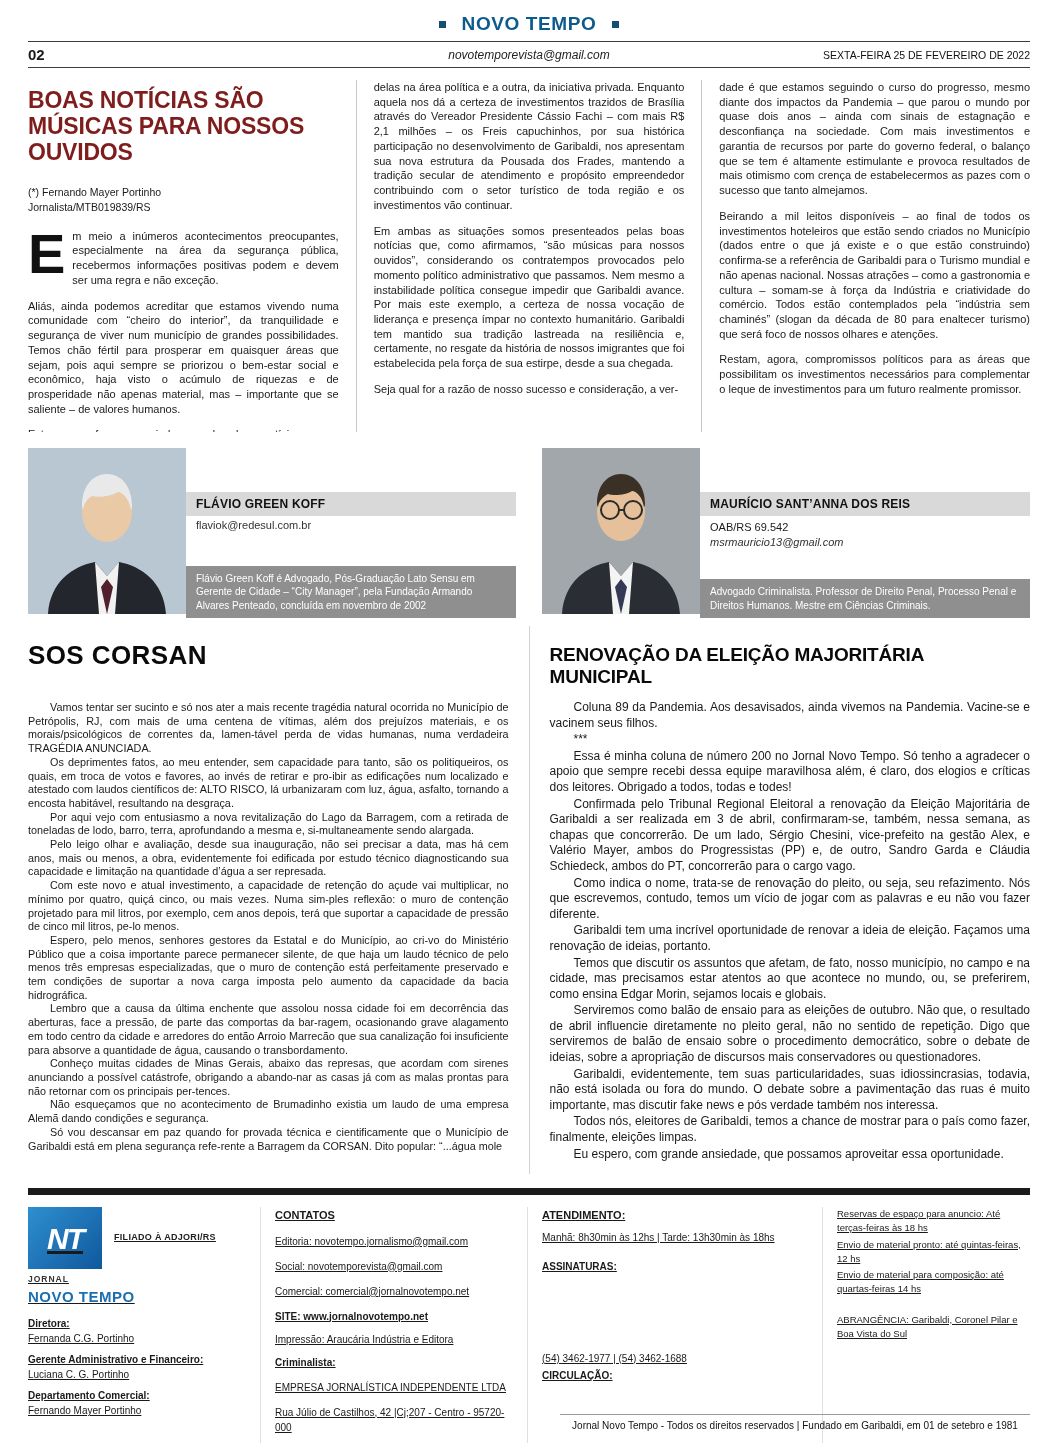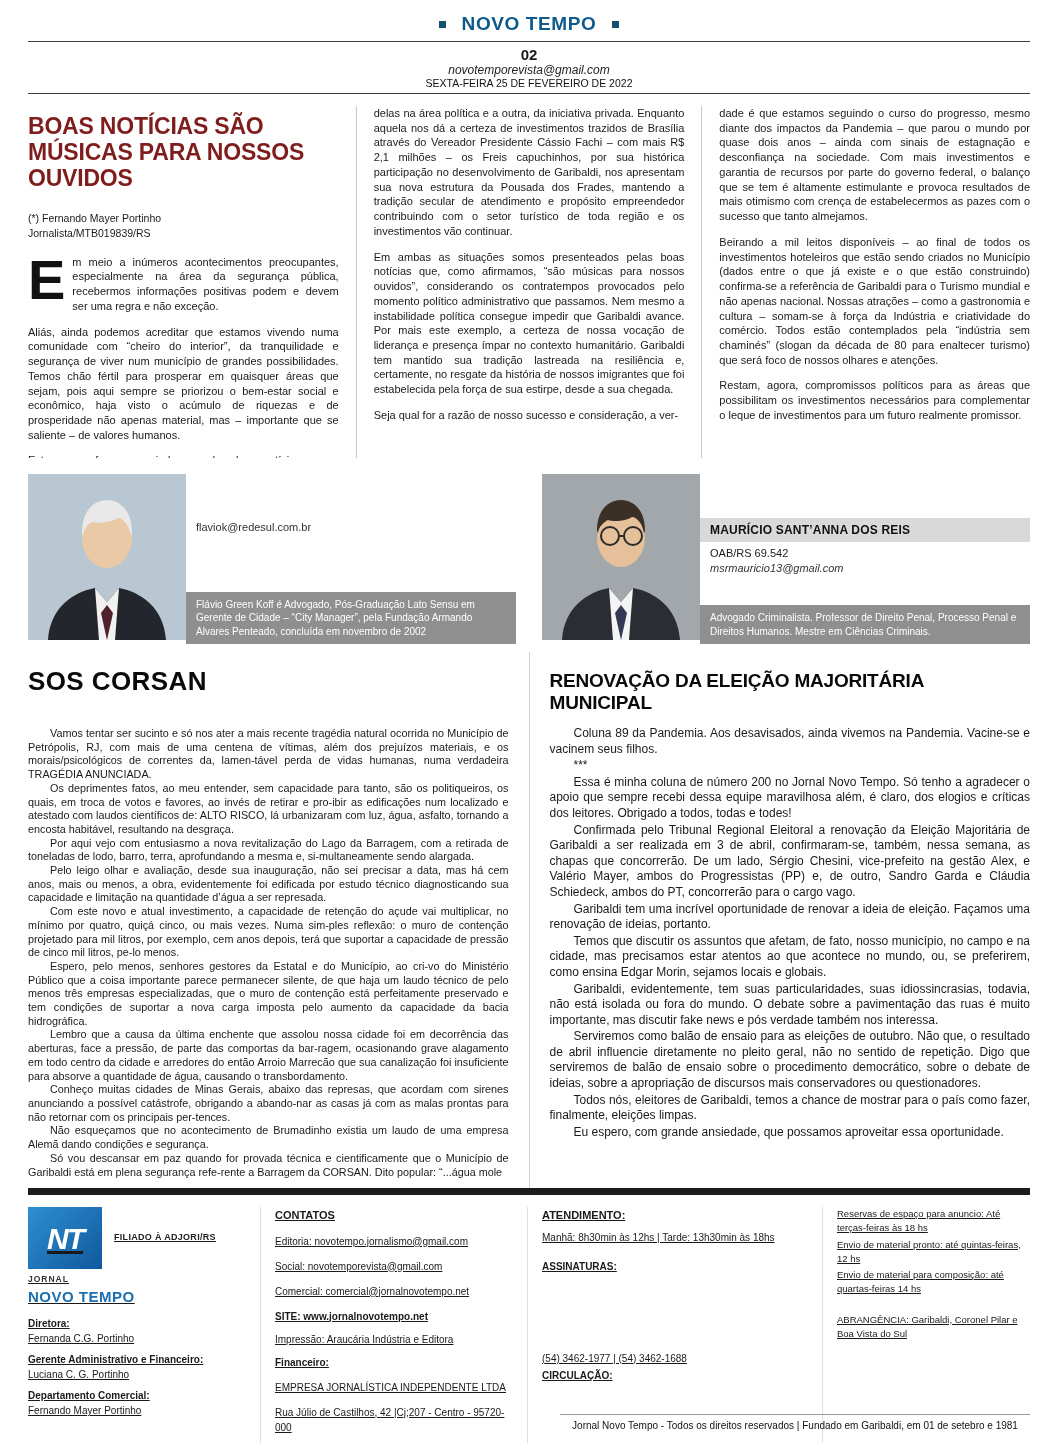--- a/index.html
+++ b/index.html
@@ -5,21 +5,21 @@
   html,body{margin:0;padding:0;}
   body{width:1058px;height:1443px;background:#e9e9e7;font-family:"Liberation Sans",sans-serif;color:#1a1a1a;}
   .page{width:1058px;height:1443px;background:#ffffff;position:relative;overflow:hidden;}
 
   
   .masthead-line{display:flex;align-items:center;justify-content:center;gap:16px;padding-top:13px;}
   .brand{color:#0d5a8c;font-size:19px;font-weight:bold;letter-spacing:0.6px;}
   .bullet{width:7px;height:7px;background:#11506e;}
   .rule{border-top:1.5px solid #3c3c3c;margin:6px 28px 0;}
   .rule.thin{border-top-width:1px;margin-top:2px;}
-  .header-band{display:flex;align-items:center;margin:0 28px;padding:4px 0 2px;flex-direction:column;}
+  .header-band{display:flex;align-items:center;margin:0 28px;padding:4px 0 2px;}
   .page-num{font-weight:bold;font-size:15px;flex:1;}
   .hdr-email{font-style:italic;font-size:12px;color:#222;flex:1.4;text-align:center;}
   .hdr-date{font-size:10.5px;flex:1;text-align:right;color:#111;}
 
   
   .top-article{display:flex;margin:12px 28px 0;height:352px;overflow:hidden;}
   .top-article .col{flex:1;font-size:11px;line-height:1.34;text-align:justify;}
   .top-article .col + .col{border-left:1px solid #c8c8c8;margin-left:17px;padding-left:17px;}
   .top-article p{margin:0 0 11px;}
   h1.article-title{font-size:23px;line-height:1.12;font-weight:bold;letter-spacing:-0.2px;margin:8px 0 20px;color:#7f1d1d;text-align:left;}
@@ -127,20 +127,21 @@
         <svg viewBox="0 0 158 166" xmlns="http://www.w3.org/2000/svg" aria-hidden="true">
           <rect width="158" height="166" fill="#b9c7d2"></rect>
           <path d="M20 166c2-32 25-48 47-52l12 14 12-14c22 4 45 20 47 52z" fill="#23262c"></path>
           <path d="M67 114l12 14 12-14-4 52h-16z" fill="#f1f1f1"></path>
           <path d="M79 131l6 8-6 27-6-27z" fill="#50202c"></path>
           <ellipse cx="79" cy="64" rx="25" ry="30" fill="#e9c9a6"></ellipse>
           <path d="M54 58c0-20 11-32 25-32s25 12 25 32c0 2-1 4-1 4-2-12-9-18-13-18-6 4-20 6-26 4-4 2-8 7-9 14 0 0-1-2-1-4z" fill="#e9e9e9"></path>
         </svg>
       </div>
       <div class="bio-right">
+        <div class="name-bar">FLÁVIO GREEN KOFF</div>
         <div class="bio-email">flaviok@redesul.com.br</div>
         <div class="bio-bar">Flávio Green Koff é Advogado, Pós-Graduação Lato Sensu em Gerente de Cidade – “City Manager”, pela Fundação Armando Alvares Penteado, concluída em novembro de 2002</div>
       </div>
     </div>
 
     <div class="bio-block">
       <div class="bio-photo">
         <svg viewBox="0 0 158 166" xmlns="http://www.w3.org/2000/svg" aria-hidden="true">
           <rect width="158" height="166" fill="#a2a7ab"></rect>
           <path d="M20 166c2-32 25-48 47-52l12 14 12-14c22 4 45 20 47 52z" fill="#2a2d33"></path>
@@ -181,24 +182,25 @@
           <p>Só vou descansar em paz quando for provada técnica e cientificamente que o Município de Garibaldi está em plena segurança refe-rente a Barragem da CORSAN. Dito popular: “...água mole</p>
         </div>
     </article>
     <article>
       <h2 class="eleicao-title">RENOVAÇÃO DA ELEIÇÃO MAJORITÁRIA MUNICIPAL</h2>
       <div class="eleicao-body">
           <p>Coluna 89 da Pandemia. Aos desavisados, ainda vivemos na Pandemia. Vacine-se e vacinem seus filhos.</p>
           <p>***</p>
           <p>Essa é minha coluna de número 200 no Jornal Novo Tempo. Só tenho a agradecer o apoio que sempre recebi dessa equipe maravilhosa além, é claro, dos elogios e críticas dos leitores. Obrigado a todos, todas e todes!</p>
           <p>Confirmada pelo Tribunal Regional Eleitoral a renovação da Eleição Majoritária de Garibaldi a ser realizada em 3 de abril, confirmaram-se, também, nessa semana, as chapas que concorrerão. De um lado, Sérgio Chesini, vice-prefeito na gestão Alex, e Valério Mayer, ambos do Progressistas (PP) e, de outro, Sandro Garda e Cláudia Schiedeck, ambos do PT, concorrerão para o cargo vago.</p>
+          <p>Como indica o nome, trata-se de renovação do pleito, ou seja, seu refazimento. Nós que escrevemos, contudo, temos um vício de jogar com as palavras e eu não vou fazer diferente.</p>
           <p>Garibaldi tem uma incrível oportunidade de renovar a ideia de eleição. Façamos uma renovação de ideias, portanto.</p>
           <p>Temos que discutir os assuntos que afetam, de fato, nosso município, no campo e na cidade, mas precisamos estar atentos ao que acontece no mundo, ou, se preferirem, como ensina Edgar Morin, sejamos locais e globais.</p>
+          <p>Serviremos como balão de ensaio para as eleições de outubro. Não que, o resultado de abril influencie diretamente no pleito geral, não no sentido de repetição. Digo que serviremos de balão de ensaio sobre o procedimento democrático, sobre o debate de ideias, sobre a apropriação de discursos mais conservadores ou questionadores.</p>
           <p>Garibaldi, evidentemente, tem suas particularidades, suas idiossincrasias, todavia, não está isolada ou fora do mundo. O debate sobre a pavimentação das ruas é muito importante, mas discutir fake news e pós verdade também nos interessa.</p>
-          <p>Serviremos como balão de ensaio para as eleições de outubro. Não que, o resultado de abril influencie diretamente no pleito geral, não no sentido de repetição. Digo que serviremos de balão de ensaio sobre o procedimento democrático, sobre o debate de ideias, sobre a apropriação de discursos mais conservadores ou questionadores.</p>
           <p>Todos nós, eleitores de Garibaldi, temos a chance de mostrar para o país como fazer, finalmente, eleições limpas.</p>
           <p>Eu espero, com grande ansiedade, que possamos aproveitar essa oportunidade.</p>
         </div>
     </article>
   </section>
 
   <footer>
     <div class="footer-bar"></div>
     <div class="footer-cols">
 
@@ -219,21 +221,21 @@
 
       <div class="f-col f-contatos">
         <div class="f-heading">CONTATOS</div>
         <div>
             <p>Editoria: novotempo.jornalismo@gmail.com</p>
             <p>Social: novotemporevista@gmail.com</p>
             <p>Comercial: comercial@jornalnovotempo.net</p>
           </div>
         <div class="f-site">SITE: www.jornalnovotempo.net</div>
         <div class="f-impressao">Impressão: Araucária Indústria e Editora</div>
-        <div class="prop-label">Financeiro:</div>
+        <div class="prop-label">Criminalista:</div>
         <div>
             <p>EMPRESA JORNALÍSTICA INDEPENDENTE LTDA</p>
             <p>Rua Júlio de Castilhos, 42 |Cj;207 - Centro - 95720-000</p>
           </div>
       </div>
 
       <div class="f-col f-atend">
         <div class="f-heading">ATENDIMENTO:</div>
         <div class="atend-hours">Manhã: 8h30min às 12hs | Tarde: 13h30min às 18hs</div>
         <div class="atend-row">

